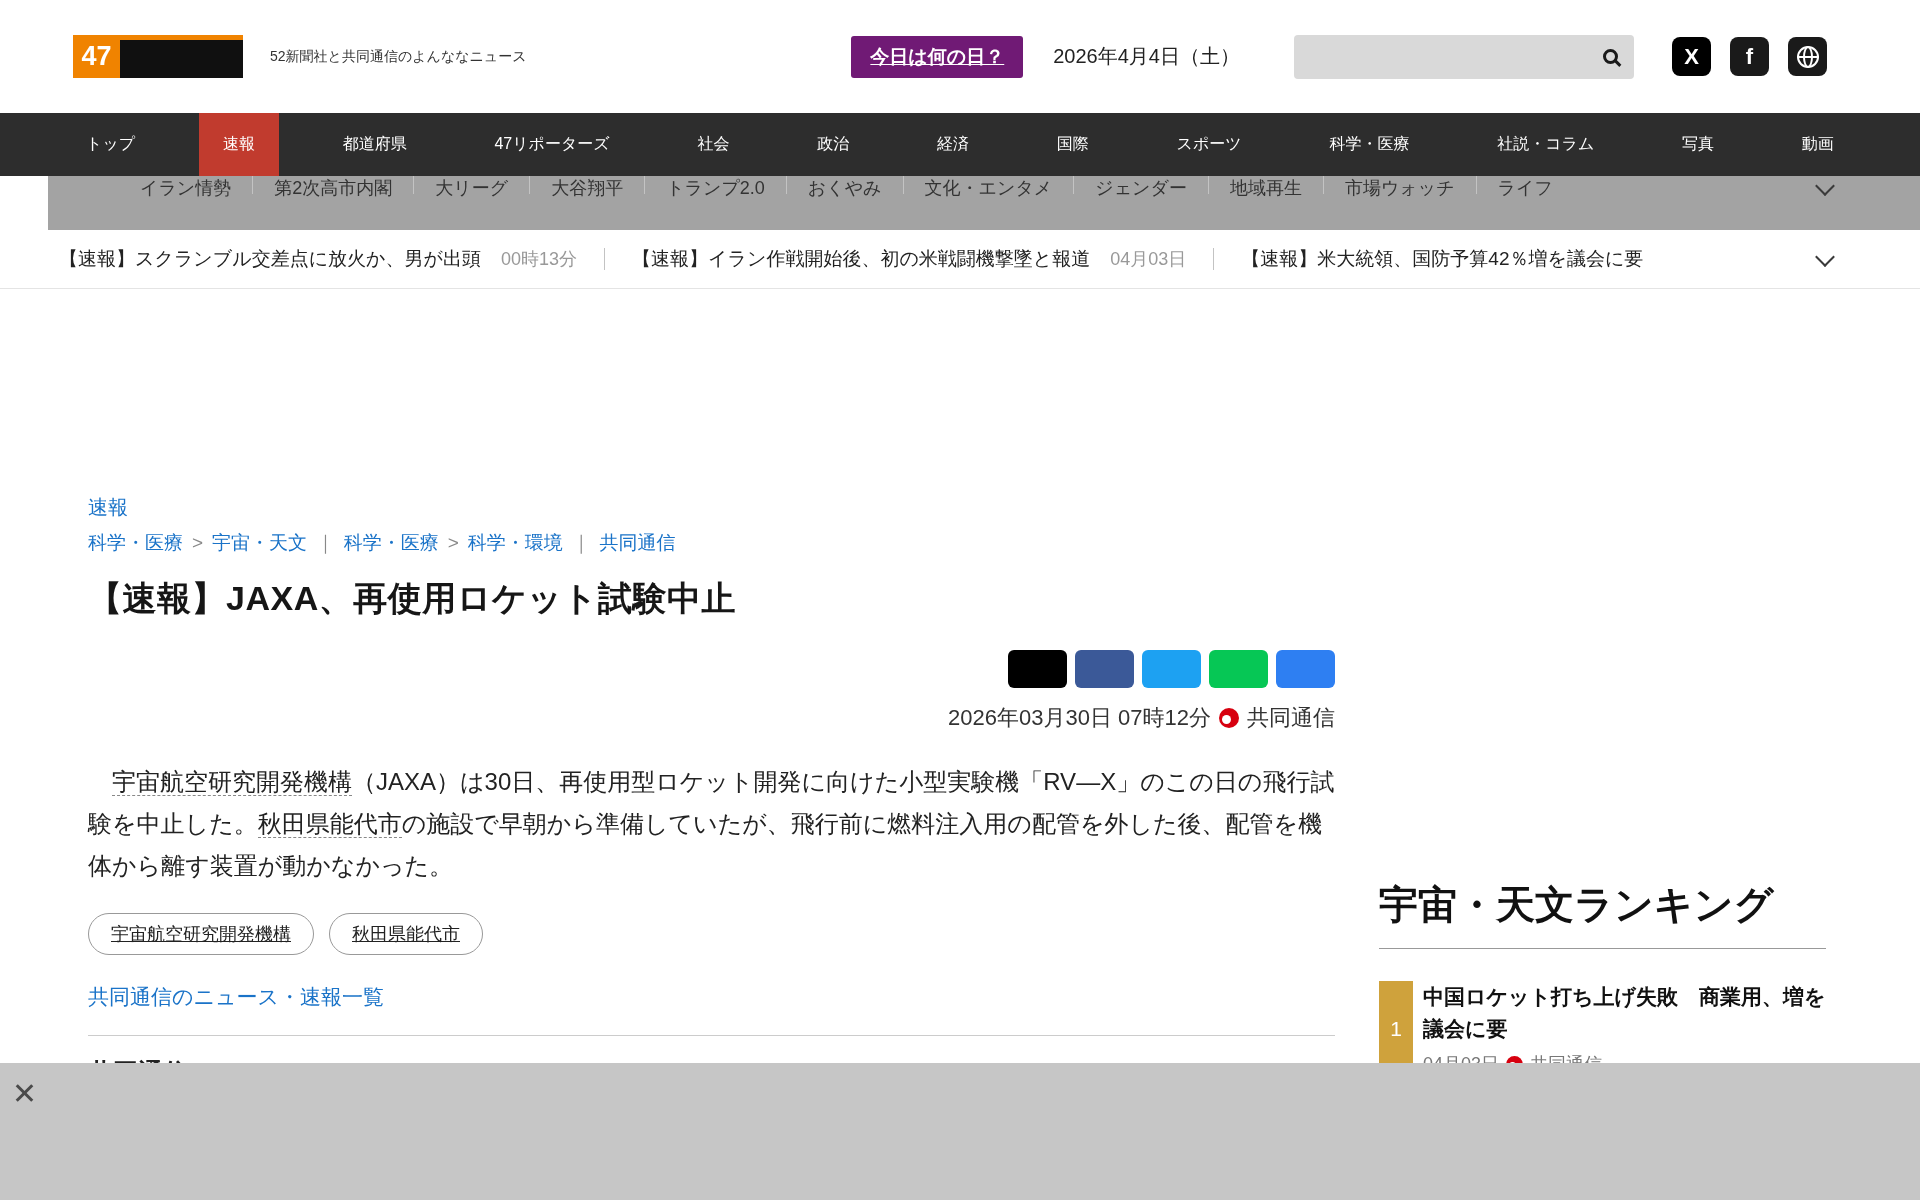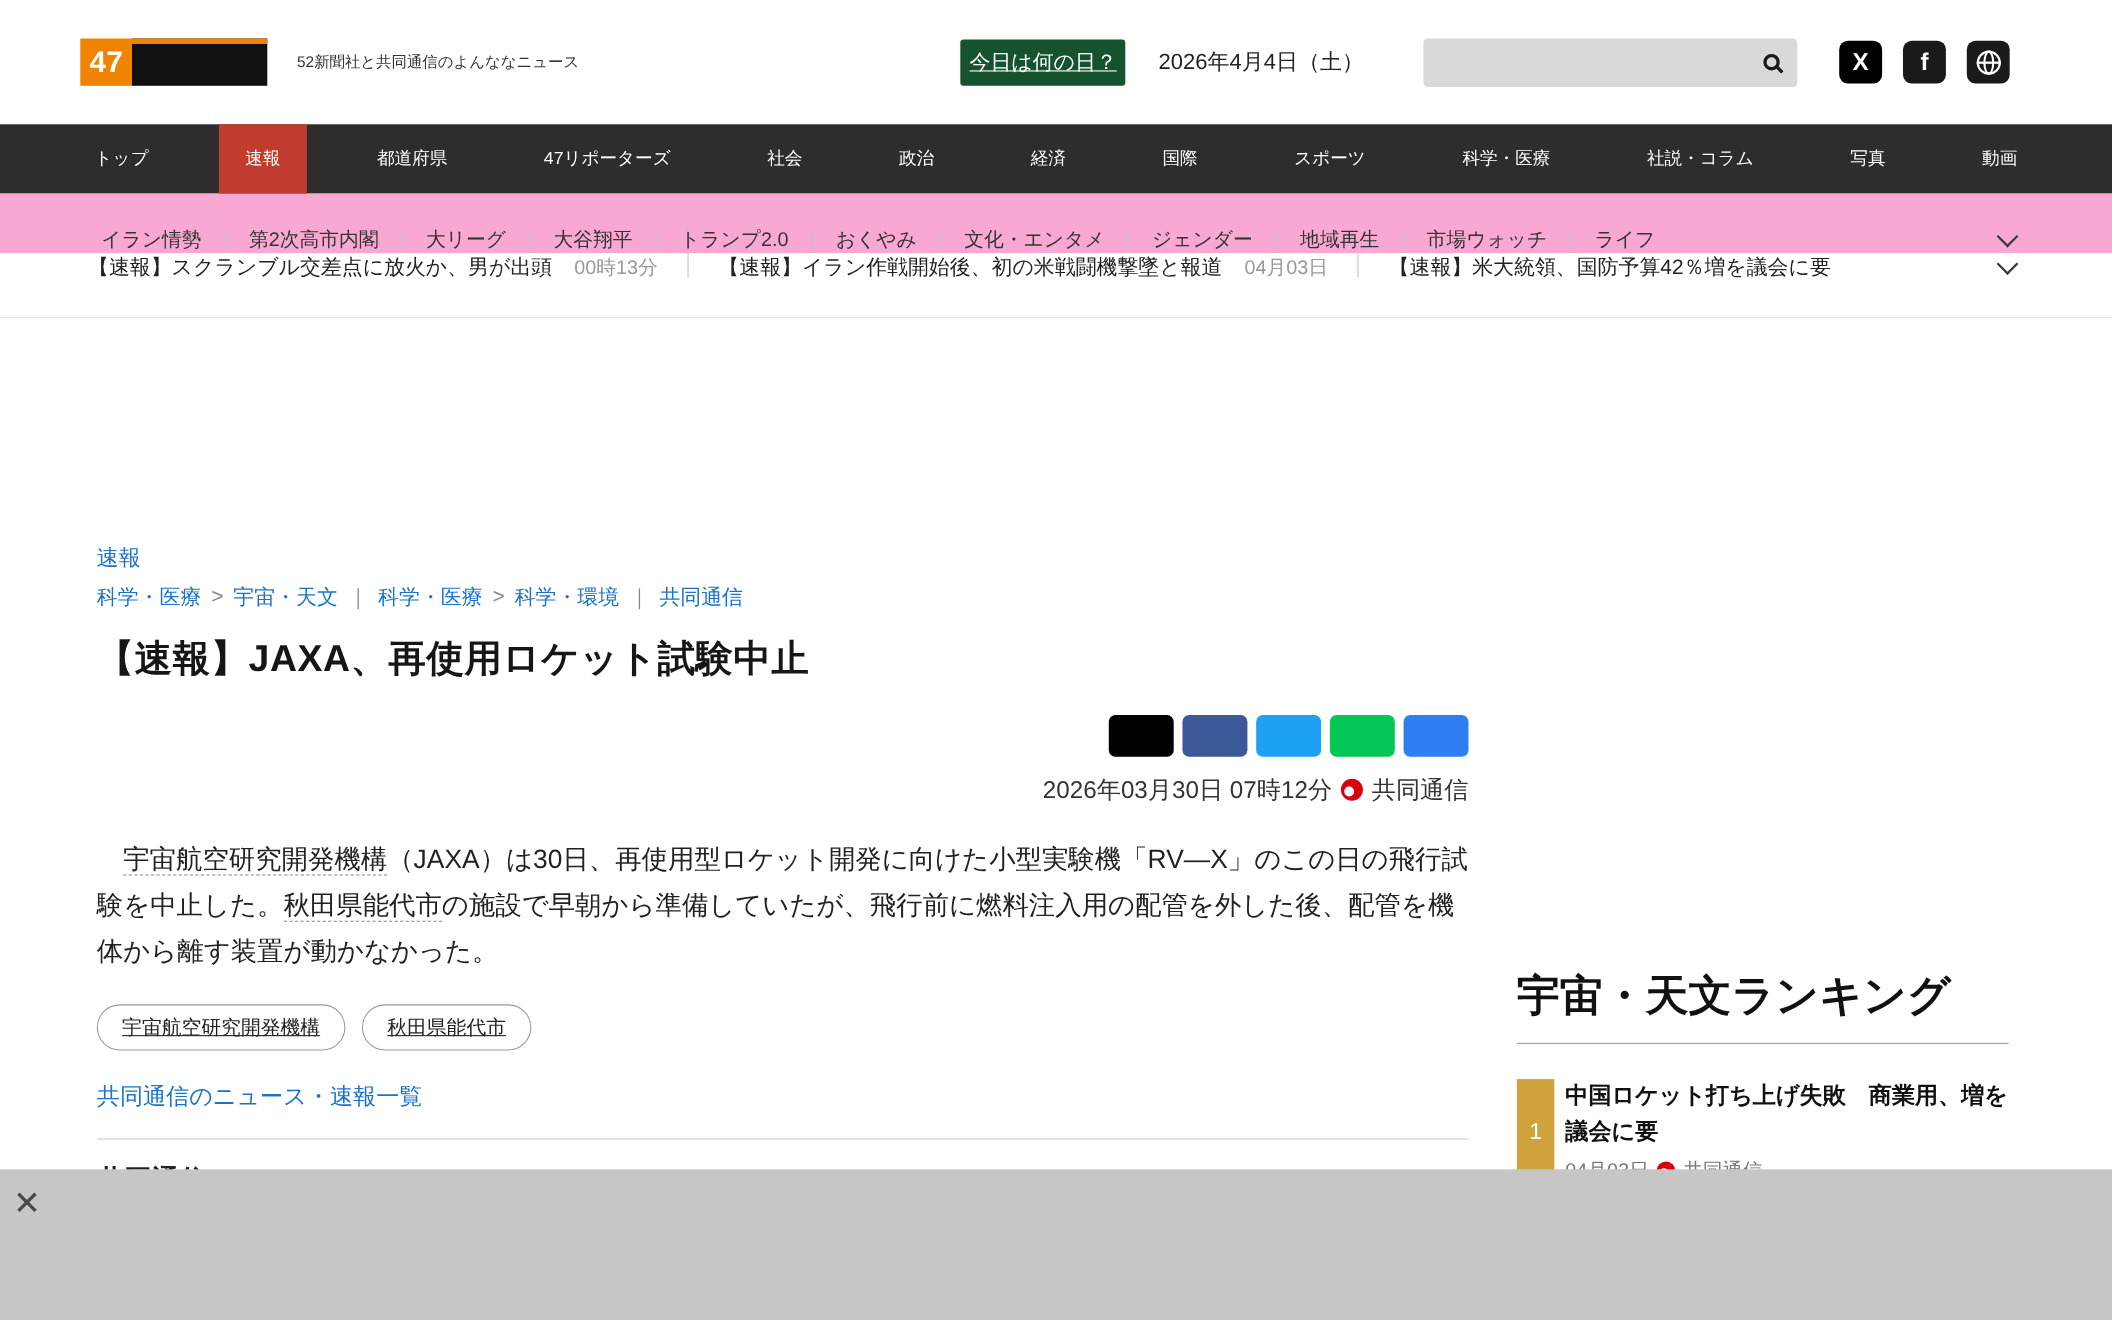--- a/index.html
+++ b/index.html
@@ -7,49 +7,49 @@
     position:relative; width:1920px; height:1200px; background:#fff; overflow:hidden;
     font-family:"Liberation Sans","DejaVu Sans",sans-serif; color:#222;
   }
 
   
   .header { height:113px; display:flex; align-items:center; padding:0 93px 0 73px; box-sizing:border-box; background:#fff; }
   .logo { display:flex; cursor:pointer; }
   .logo-badge { width:47px; height:43px; background:#f08300; color:#fff; font-weight:bold; font-size:27px; display:flex; align-items:center; justify-content:center; }
   .logo-plate { width:123px; height:43px; background:#101010; border-top:5px solid #f08300; box-sizing:border-box; }
   .tagline { margin-left:27px; font-size:14px; color:#333; white-space:nowrap; }
-  .today-btn { margin-left:auto; background:#14532d; color:#fff; text-decoration:underline; font-size:19px; padding:8px 8px; border:none; border-radius:3px; cursor:pointer; font-family:inherit; white-space:nowrap; }
+  .today-btn { margin-left:auto; background:#701a75; color:#fff; text-decoration:underline; font-size:19px; padding:8px 19px; border:none; border-radius:3px; cursor:pointer; font-family:inherit; white-space:nowrap;font-weight:bold; }
   .header-date { margin-left:30px; font-size:20px; color:#222; white-space:nowrap; }
   .searchbox { margin-left:54px; width:340px; height:44px; background:#d9d9d9; border-radius:4px; display:flex; align-items:center; padding:0 12px; box-sizing:border-box; }
   .searchbox input { flex:1; background:transparent; border:none; outline:none; font-size:18px; font-family:inherit; color:#222; min-width:0; }
   .search-btn { background:none; border:none; cursor:pointer; padding:4px; }
   .mag { display:block; width:15px; height:15px; border:3px solid #1a1a1a; border-radius:50%; position:relative; box-sizing:border-box; }
   .mag::after { content:""; position:absolute; width:3px; height:8px; background:#1a1a1a; transform:rotate(-45deg); right:-4px; bottom:-6px; }
   .social { display:flex; gap:19px; margin-left:38px; }
   .sq { width:39px; height:39px; border-radius:8px; background:#1a1a1a; color:#fff; display:flex; align-items:center; justify-content:center; font-weight:bold; font-size:22px; cursor:pointer; }
   .sq.x-btn { background:#000; }
   .globe { position:relative; width:22px; height:22px; border:2px solid #fff; border-radius:50%; box-sizing:border-box; display:block; }
   .globe::before { content:""; position:absolute; top:-2px; bottom:-2px; left:50%; width:10px; margin-left:-5px; border:2px solid #fff; border-radius:50%; box-sizing:border-box; }
   .globe::after { content:""; position:absolute; left:-2px; right:-2px; top:50%; margin-top:-1px; height:2px; background:#fff; }
 
   
   .nav { height:63px; background:#2d2d2d; display:flex; justify-content:space-between; align-items:stretch; padding:0 62px; }
   .nav-item { display:flex; align-items:center; padding:0 24px; color:#fff; font-size:16px; cursor:pointer; text-decoration:none; white-space:nowrap; }
   .nav-item.active { background:#c13b2e; }
 
   
-  .subnav { height:54px; background:#f9a8d4; display:flex; align-items:flex-end; padding:0 80px 0 92px; }
+  .subnav { height:54px; background:#a3a3a3; display:flex; align-items:flex-start; padding:0 80px 0 92px;margin-left:48px; }
   .subnav-item { font-size:18px; color:#333; padding:0 21px; cursor:pointer; text-decoration:none; white-space:nowrap; }
   .subnav-item:first-child { padding-left:0; }
   .vsep { width:1px; height:18px; background:#c3c3c3; flex-shrink:0; }
   .chev-wrap { margin-left:auto; cursor:pointer; padding:8px; }
   .chev { display:block; width:12px; height:12px; border-right:2.5px solid #3a3a3a; border-bottom:2.5px solid #3a3a3a; transform:rotate(45deg); margin-top:-5px; }
 
   
-  .ticker { height:59px; background:#fff; border-bottom:1px solid #e4e4e4; display:flex; align-items:flex-start; padding:0 80px 0 80px; box-sizing:border-box; }
+  .ticker { height:59px; background:#fff; border-bottom:1px solid #e4e4e4; display:flex; align-items:center; padding:0 80px 0 59px; box-sizing:border-box; }
   .ticker-item { display:flex; align-items:baseline; white-space:nowrap; text-decoration:none; cursor:pointer; }
   .ticker-title { font-size:19px; color:#222; }
   .ticker-time { font-size:18px; color:#999; margin-left:20px; }
   .ticker .vsep { height:22px; margin:0 27px; }
   .ticker-item.trunc { flex:1; min-width:0; overflow:hidden; }
   .ticker .chev-wrap { margin-left:14px; }
 
   
   .article-col { margin-left:88px; width:1247px; padding-top:205px; }
   .section-link { display:inline-block; font-size:20px; color:#1a73c8; text-decoration:none; margin-bottom:9px; cursor:pointer; }

